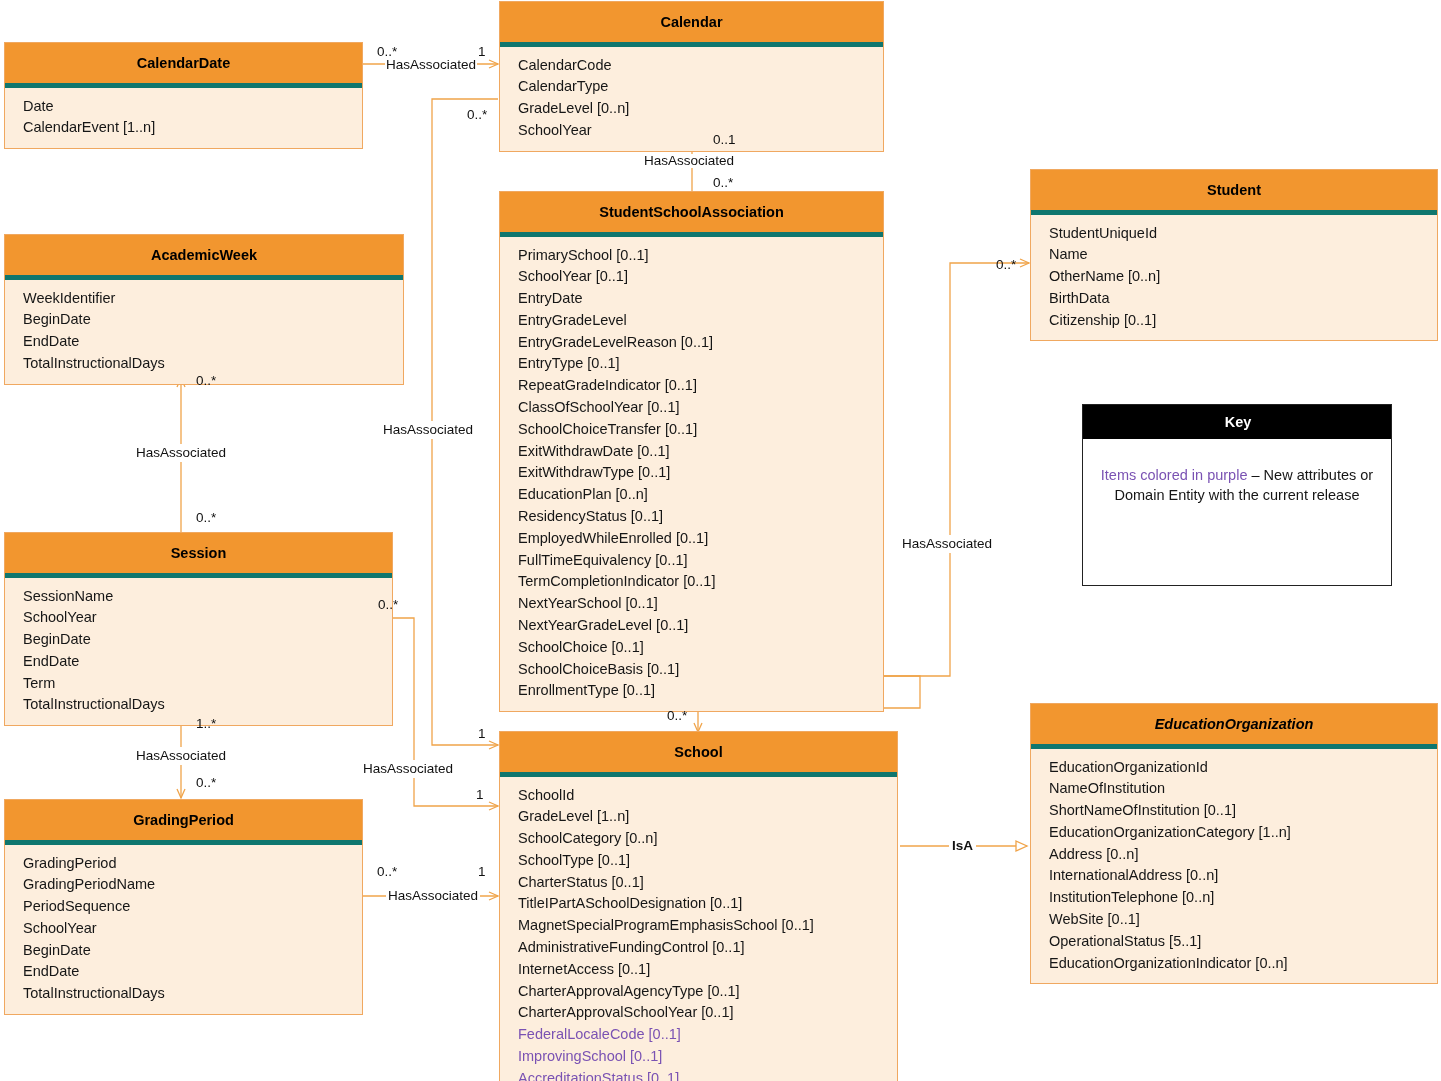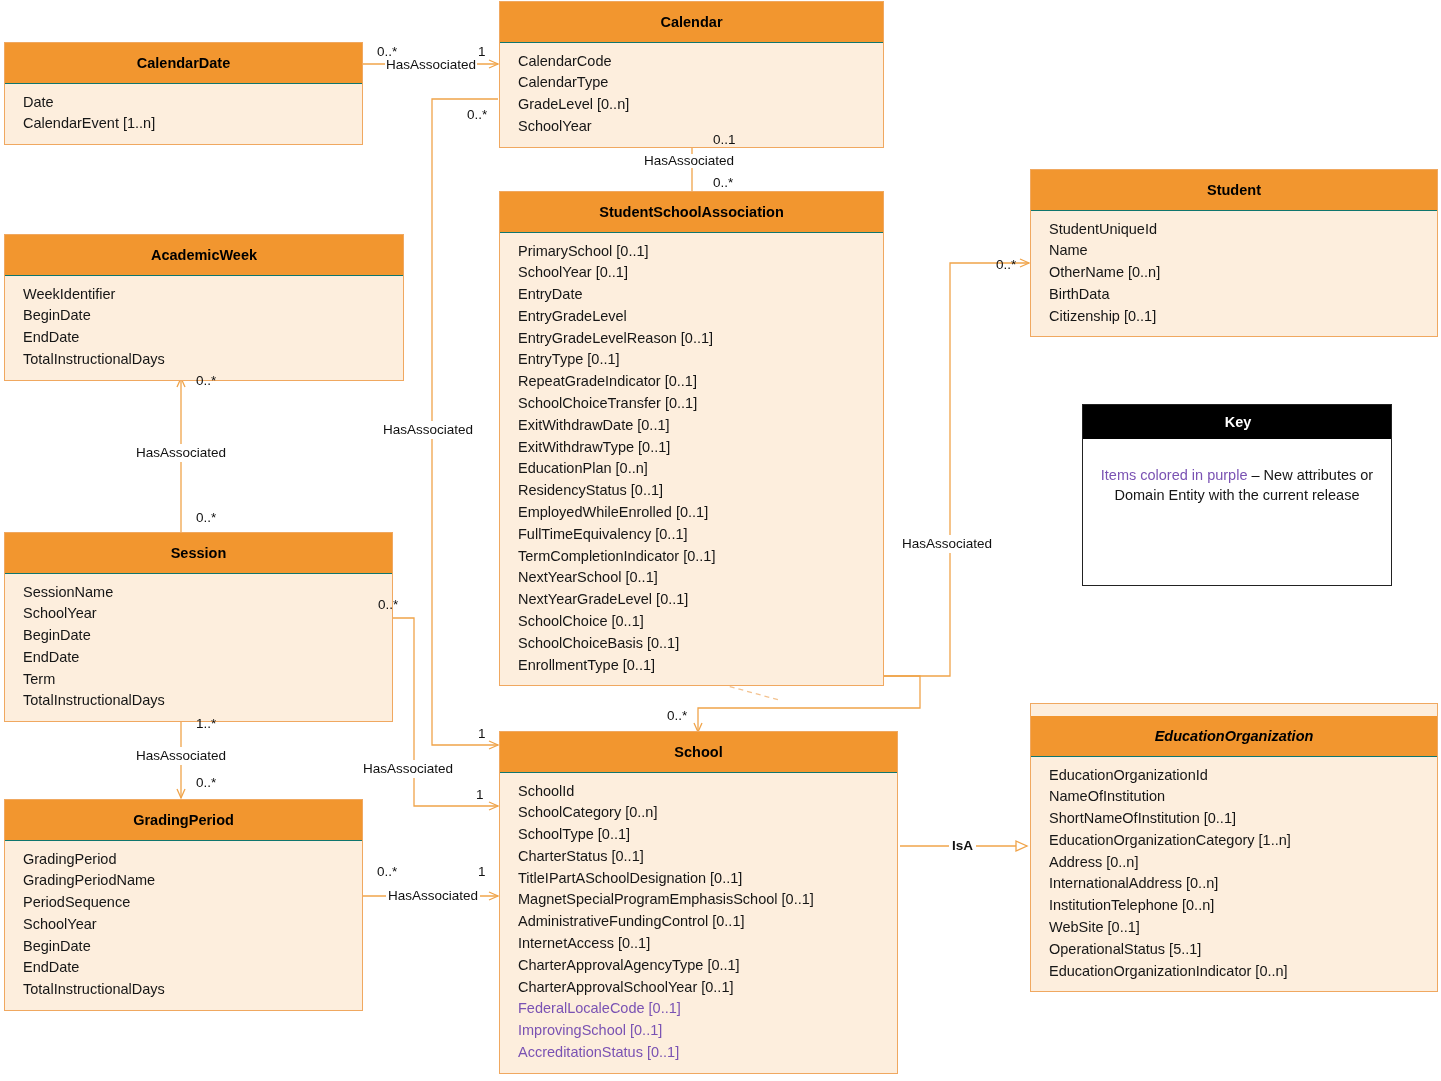--- a/index.html
+++ b/index.html
@@ -35,23 +35,23 @@
     z-index: 3;
   }
   .uml-header {
     background: #f2962f;
     color: #000000;
     font-weight: bold;
     font-size: 14.5px;
     text-align: center;
     line-height: 1;
     padding: 13px 4px 12px 4px;
-    border-bottom: 1px solid #0f766e;
-  }
-  .uml-header.italic { font-style: italic; margin-top: 12px; }
+    border-bottom: 5px solid #0f766e;
+  }
+  .uml-header.italic { font-style: italic; }
   .uml-attrs {
     padding: 8px 16px 9px 0;
     background: #fdeedd;
   }
   .uml-attr {
     font-size: 14.5px;
     color: #161616;
     line-height: 21.8px;
     padding: 0 8px 0 18px;
     white-space: nowrap;
@@ -203,20 +203,21 @@
   <div class="uml-class" style="left:499px; top:191px; width:385px;">
     <div class="uml-header">StudentSchoolAssociation</div>
     <div class="uml-attrs">
       <div class="uml-attr">PrimarySchool [0..1]</div>
       <div class="uml-attr">SchoolYear [0..1]</div>
       <div class="uml-attr">EntryDate</div>
       <div class="uml-attr">EntryGradeLevel</div>
       <div class="uml-attr">EntryGradeLevelReason [0..1]</div>
       <div class="uml-attr">EntryType [0..1]</div>
       <div class="uml-attr">RepeatGradeIndicator [0..1]</div>
+      <div class="uml-attr">ClassOfSchoolYear [0..1]</div>
       <div class="uml-attr">SchoolChoiceTransfer [0..1]</div>
       <div class="uml-attr">ExitWithdrawDate [0..1]</div>
       <div class="uml-attr">ExitWithdrawType [0..1]</div>
       <div class="uml-attr">EducationPlan [0..n]</div>
       <div class="uml-attr">ResidencyStatus [0..1]</div>
       <div class="uml-attr">EmployedWhileEnrolled [0..1]</div>
       <div class="uml-attr">FullTimeEquivalency [0..1]</div>
       <div class="uml-attr">TermCompletionIndicator [0..1]</div>
       <div class="uml-attr">NextYearSchool [0..1]</div>
       <div class="uml-attr">NextYearGradeLevel [0..1]</div>
@@ -234,20 +235,21 @@
       <div class="uml-attr">OtherName [0..n]</div>
       <div class="uml-attr">BirthData</div>
       <div class="uml-attr">Citizenship [0..1]</div>
     </div>
   </div>
 
   <div class="uml-class" style="left:499px; top:731px; width:399px;">
     <div class="uml-header">School</div>
     <div class="uml-attrs">
       <div class="uml-attr">SchoolId</div>
+      <div class="uml-attr">GradeLevel [1..n]</div>
       <div class="uml-attr">SchoolCategory [0..n]</div>
       <div class="uml-attr">SchoolType [0..1]</div>
       <div class="uml-attr">CharterStatus [0..1]</div>
       <div class="uml-attr">TitleIPartASchoolDesignation [0..1]</div>
       <div class="uml-attr">MagnetSpecialProgramEmphasisSchool [0..1]</div>
       <div class="uml-attr">AdministrativeFundingControl [0..1]</div>
       <div class="uml-attr">InternetAccess [0..1]</div>
       <div class="uml-attr">CharterApprovalAgencyType [0..1]</div>
       <div class="uml-attr">CharterApprovalSchoolYear [0..1]</div>
       <div class="uml-attr purple">FederalLocaleCode [0..1]</div>

